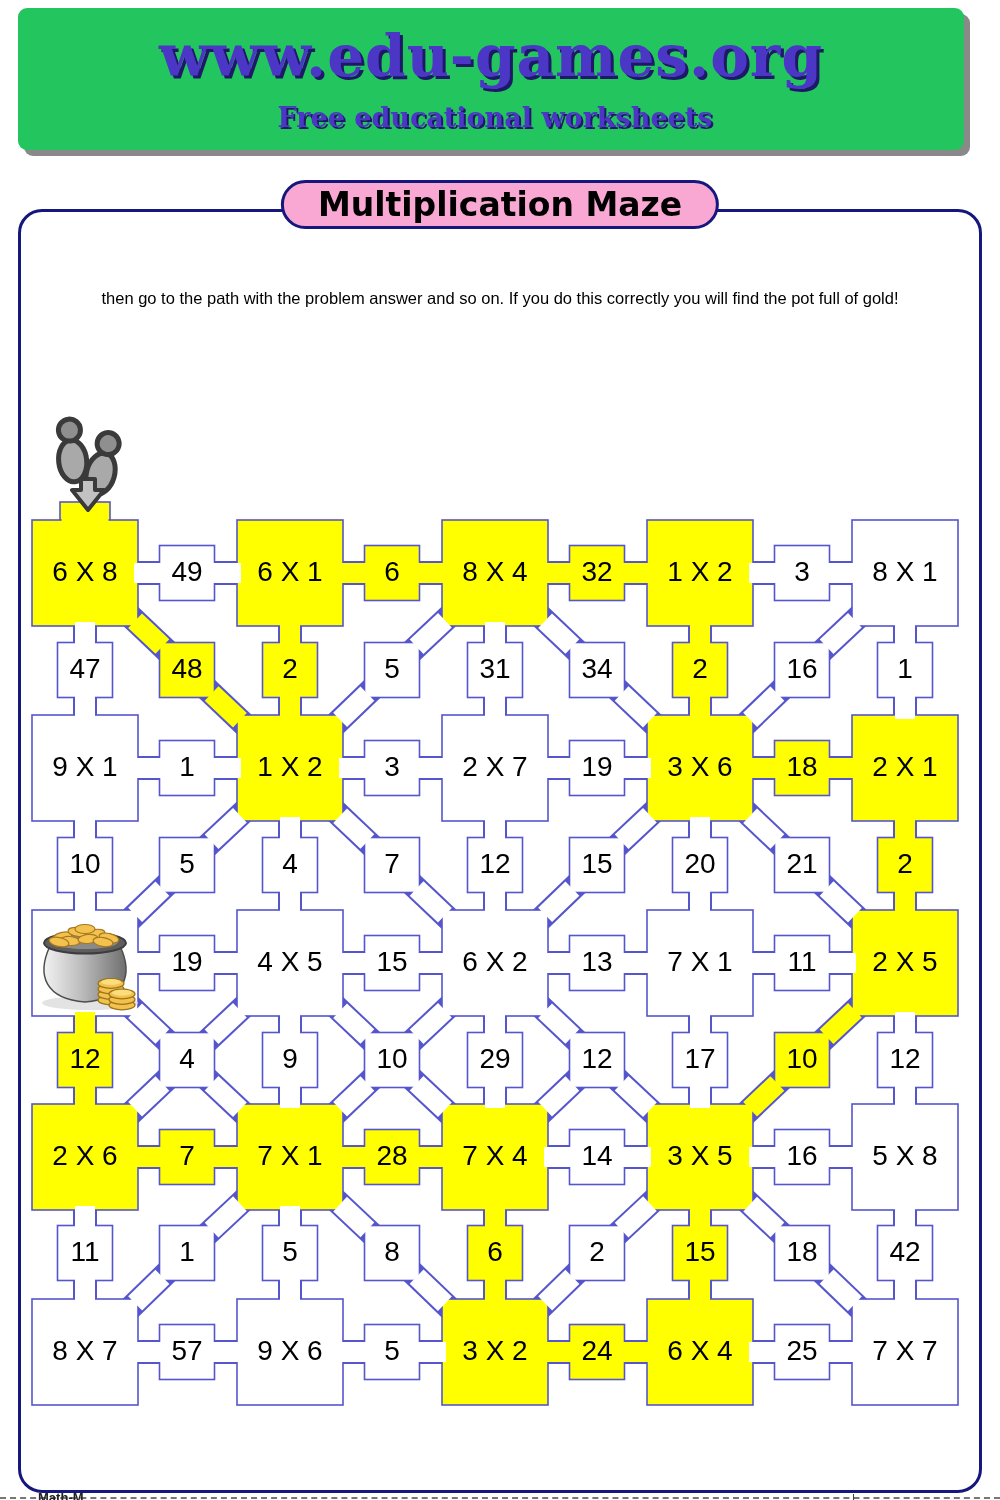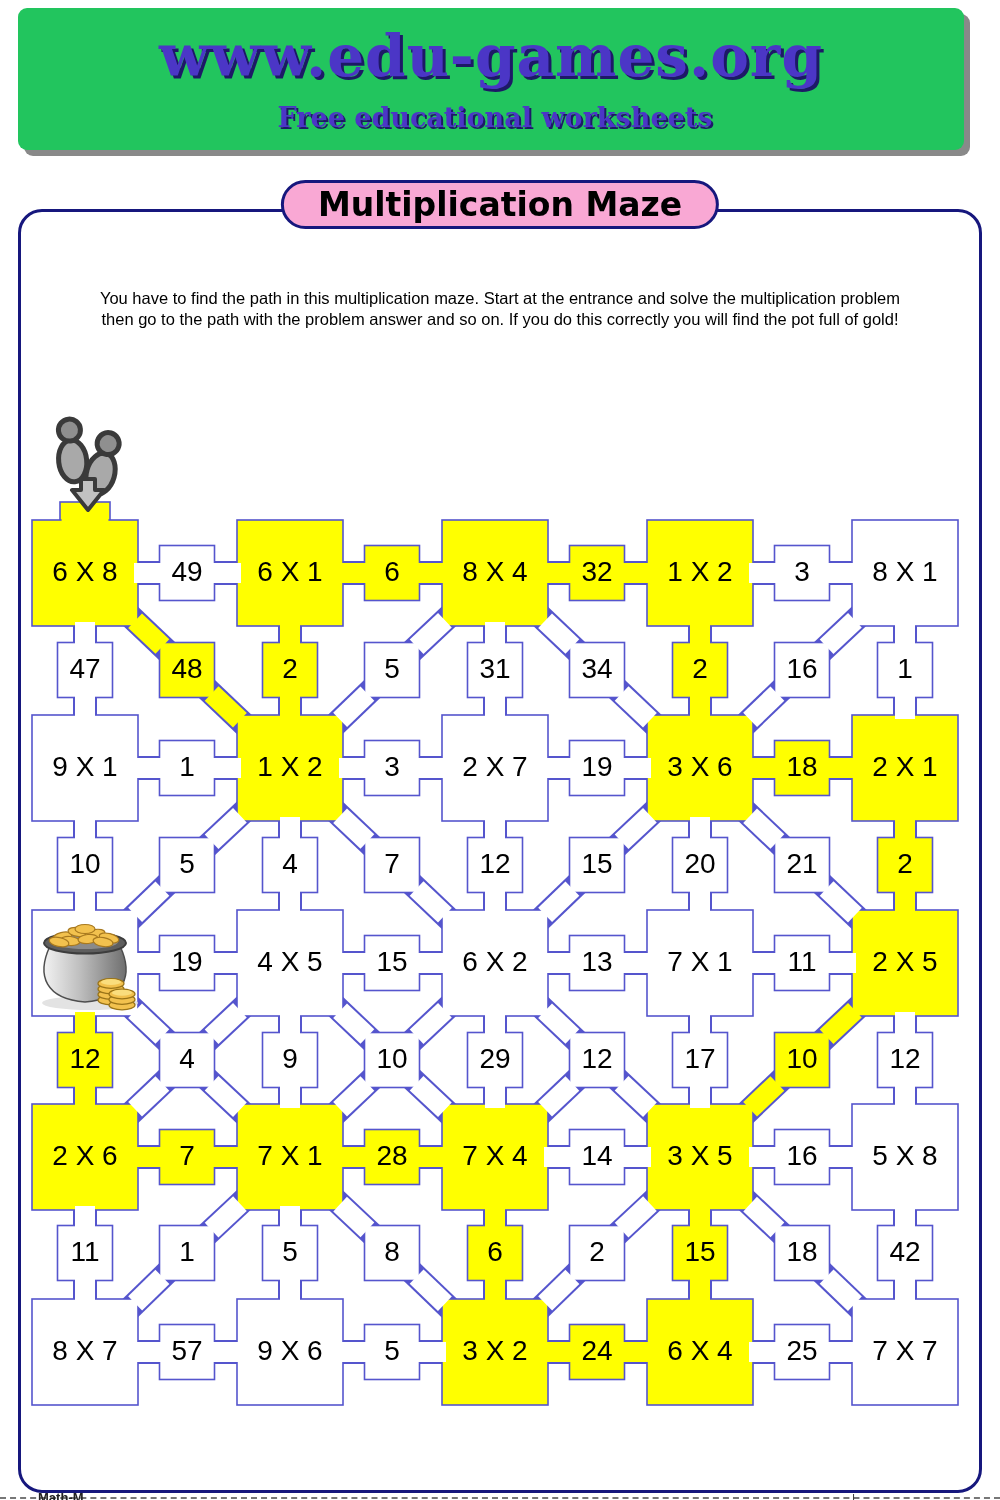--- a/index.html
+++ b/index.html
@@ -60,21 +60,20 @@
   <div class="tagline">Free educational worksheets</div>
 </div>
 
 <div class="content-box"></div>
 
 <div class="title-pill">
   <span>Multiplication Maze</span>
 </div>
 
 <div class="instructions">
-  <div>You have to find the path in this multiplication maze. Start at the entrance and solve the multiplication problem</div>
   <div>then go to the path with the problem answer and so on. If you do this correctly you will find the pot full of gold!</div>
 </div>
 
 <svg class="maze-svg" id="maze" width="1000" height="1500">
     <g>
       <line x1="85" y1="573" x2="187" y2="573" stroke="#5555cd" stroke-width="24"></line>
       <line x1="187" y1="573" x2="290" y2="573" stroke="#5555cd" stroke-width="24"></line>
       <line x1="700" y1="573" x2="802" y2="573" stroke="#5555cd" stroke-width="24"></line>
       <line x1="802" y1="573" x2="905" y2="573" stroke="#5555cd" stroke-width="24"></line>
       <line x1="85" y1="768" x2="187" y2="768" stroke="#5555cd" stroke-width="24"></line>

